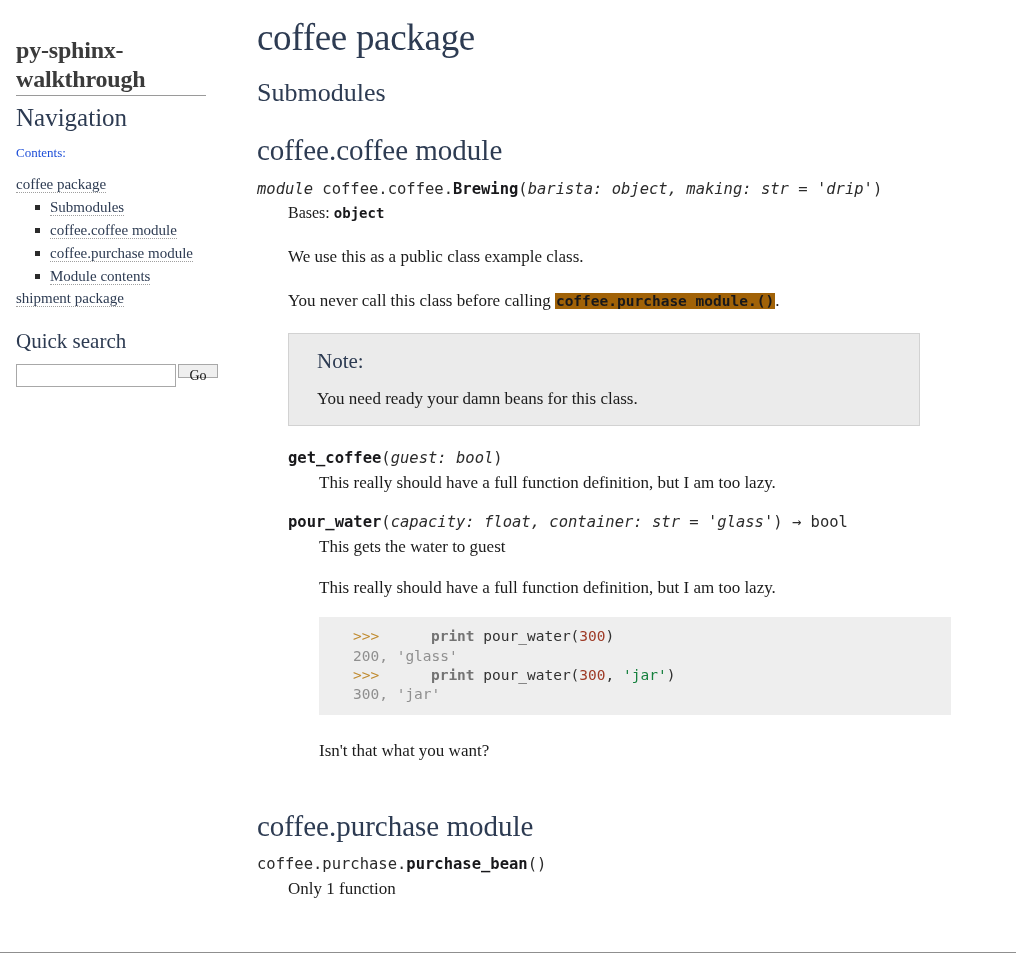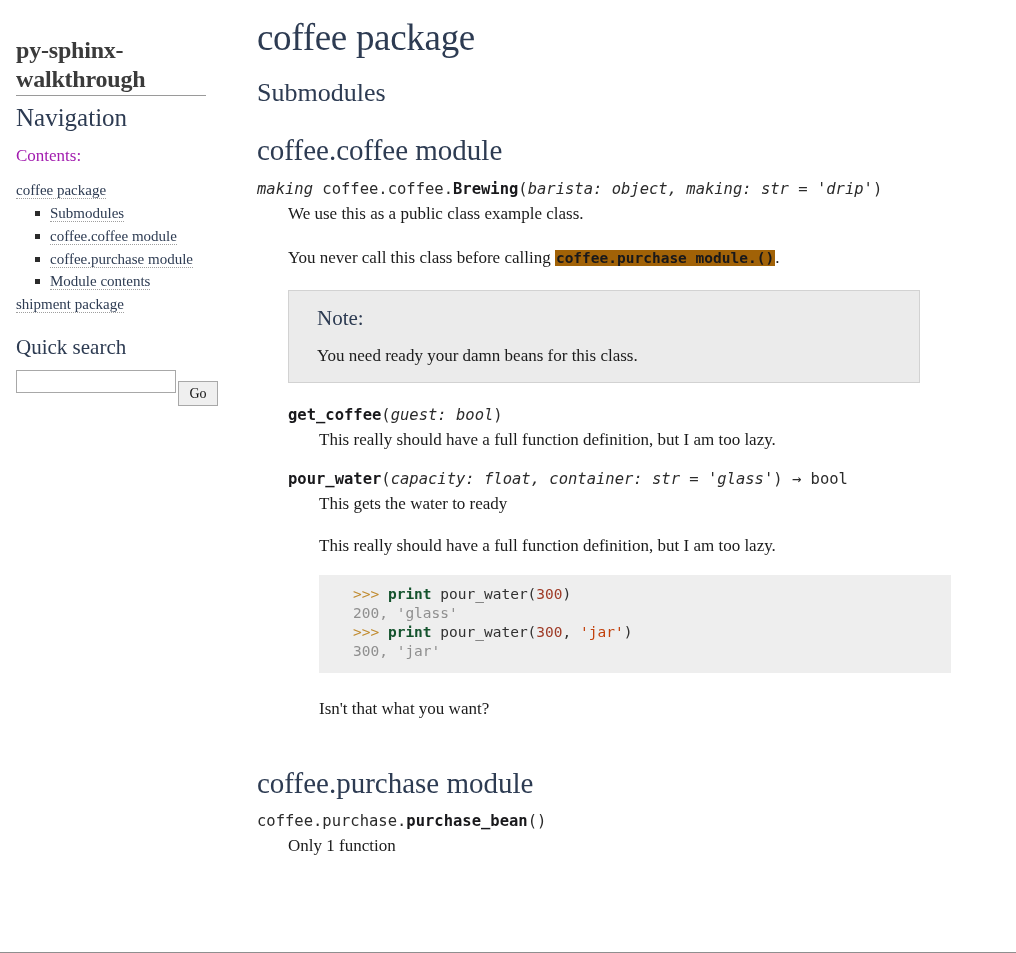--- a/index.html
+++ b/index.html
@@ -49,22 +49,22 @@
 
   .nav-heading {
     font-size: 25px;
     font-weight: normal;
     color: #2d3b52;
     margin: 2px 0 13px 0;
     line-height: 1.1;
   }
 
   .contents-label {
-    font-size: 17px;
-    color: #a21caf;
+    font-size: 13px;
+    color: #1d4ed8;
     margin: 0 0 11px 0;
   }
 
   .toc {
     list-style: none;
     margin: 0;
     padding: 0;
     font-size: 15px;
     line-height: 1.52;
   }
@@ -113,31 +113,30 @@
     height: 23px;
     border: 1px solid #a8a8a8;
     background: #ffffff;
     font-family: "Liberation Serif", serif;
     font-size: 13px;
     padding: 0 3px;
     outline: none;
   }
   .search-go {
     width: 40px;
-    height: 25px;
+    height: 14px;
     margin-left: 2px;
     border: 1px solid #a8a8a8;
     background: #efefef;
     font-family: "Liberation Serif", "DejaVu Serif", serif;
     font-size: 14px;
     color: #111;
     cursor: pointer;
     padding: 0;
     line-height: 21px;
-    margin-top: 11px;
   }
 
   
   .content {
     position: absolute;
     left: 250px;
     top: 0;
     width: 766px;
     padding: 14px 40px 0 7px;
   }
@@ -247,24 +246,24 @@
     padding: 10px 14px 11px 34px;
     margin: 0 0 24px 0;
     width: 632px;
     font-family: "DejaVu Sans Mono", "Liberation Mono", monospace;
     font-size: 14.5px;
     line-height: 1.33;
     white-space: pre;
     overflow: hidden;
   }
   .codeblock .prompt { color: #c08b2f; }
-  .codeblock .kw     { color: #14532d; font-weight: bold; }
+  .codeblock .kw     { color: #737373; font-weight: bold; margin-left: 43px; }
   .codeblock .fn     { color: #303030; }
   .codeblock .num    { color: #9e3a26; }
-  .codeblock .str    { color: #c2410c; }
+  .codeblock .str    { color: #15803d; }
   .codeblock .out    { color: #8f8f8f; }
   .codeblock .pn     { color: #303030; }
 
   .footer-rule {
     position: absolute;
     left: 0;
     bottom: 0;
     width: 1016px;
     height: 1px;
     background: #8f8f8f;
@@ -316,42 +315,43 @@
   </div>
 
   <div class="content">
 
     <h1 class="doc-title">coffee package</h1>
 
     <h2 class="section-title">Submodules</h2>
 
     <h2 class="module-title">coffee.coffee module</h2>
 
-    <div class="sig"><span class="kw">making </span><span class="prename">coffee.coffee.</span><span class="name">Brewing</span><span class="punct">(</span><span class="param">barista: object, making: str = 'drip'</span><span class="punct">)</span></div>
+    <div class="sig"><span class="kw">module </span><span class="prename">coffee.coffee.</span><span class="name">Brewing</span><span class="punct">(</span><span class="param">barista: object, making: str = 'drip'</span><span class="punct">)</span></div>
 
     <div class="sig-body">
 
+      <p class="bases"><span>Bases: </span><code>object</code></p>
 
       <p>We use this as a public class example class.</p>
 
       <p><span>You never call this class before calling </span><code class="inline">coffee.purchase module.()</code><span>.</span></p>
 
       <div class="note">
         <div class="note-title">Note:</div>
         <p>You need ready your damn beans for this class.</p>
       </div>
 
       <div class="sig"><span class="name">get_coffee</span><span class="punct">(</span><span class="param">guest: bool</span><span class="punct">)</span></div>
       <div class="sig-body">
         <p class="tight">This really should have a full function definition, but I am too lazy.</p>
       </div>
 
       <div class="sig"><span class="name">pour_water</span><span class="punct">(</span><span class="param">capacity: float, container: str = 'glass'</span><span class="punct">)</span><span class="ret"> → bool</span></div>
       <div class="sig-body">
-        <p class="tight">This gets the water to ready</p>
+        <p class="tight">This gets the water to guest</p>
         <p class="tight">This really should have a full function definition, but I am too lazy.</p>
 
         <div class="codeblock"><span class="prompt">&gt;&gt;&gt; </span><span class="kw">print</span><span class="fn"> pour_water</span><span class="pn">(</span><span class="num">300</span><span class="pn">)</span>
 <span class="out">200, 'glass'</span>
 <span class="prompt">&gt;&gt;&gt; </span><span class="kw">print</span><span class="fn"> pour_water</span><span class="pn">(</span><span class="num">300</span><span class="pn">, </span><span class="str">'jar'</span><span class="pn">)</span>
 <span class="out">300, 'jar'</span></div>
 
         <p>Isn't that what you want?</p>
       </div>
 

